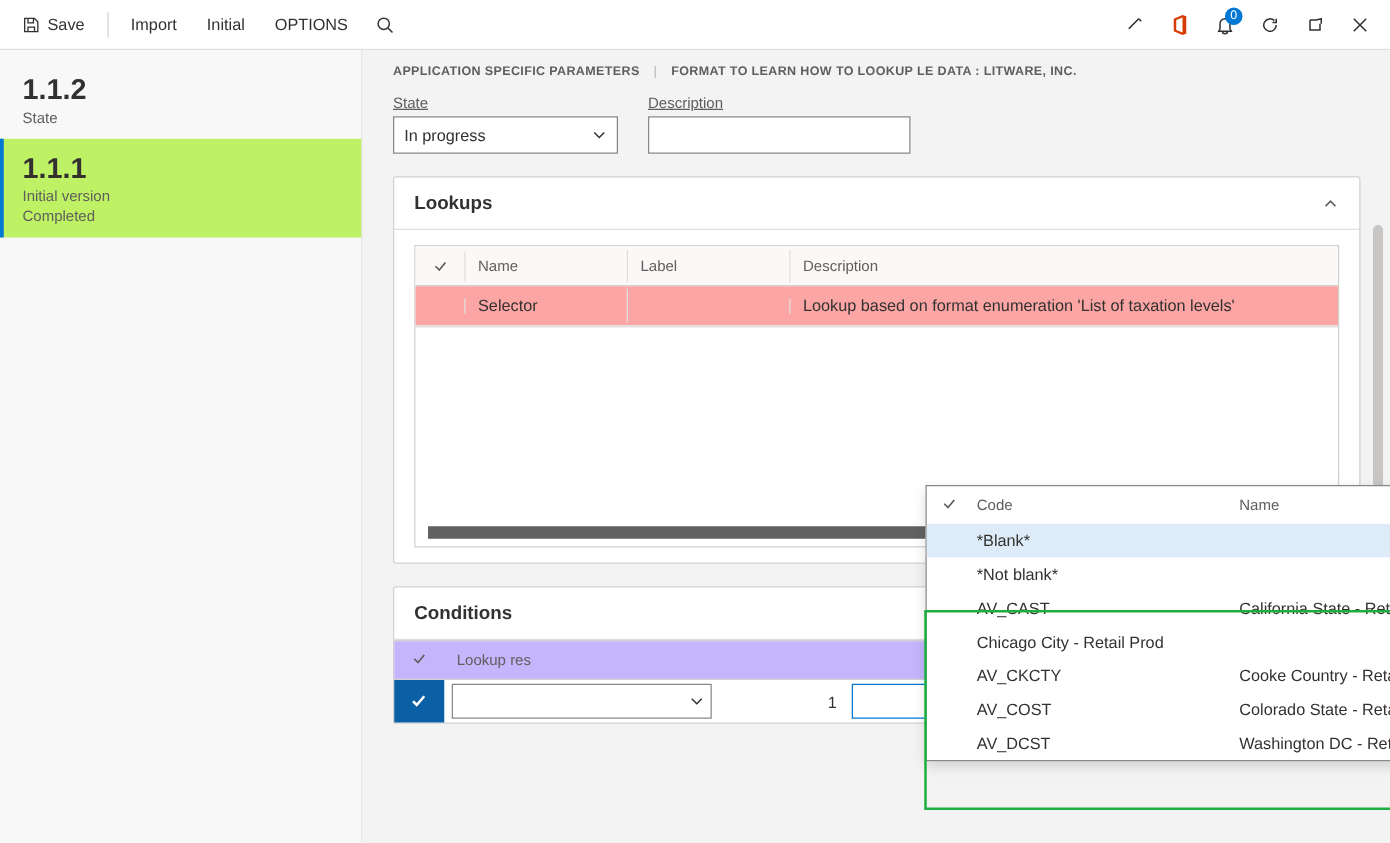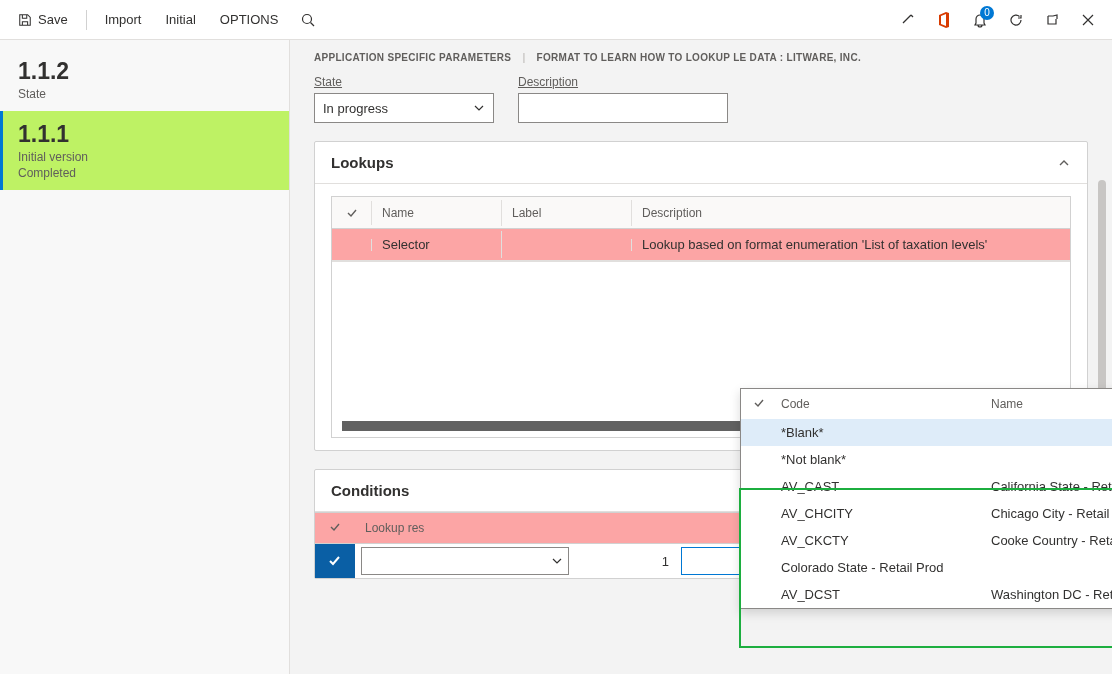--- a/index.html
+++ b/index.html
@@ -194,21 +194,21 @@
     color: #605e5c;
     font-size: 13px;
     display: flex;
     gap: 18px;
   }
   .cond-grid {
     border-top: 1px solid #d1d1d1;
   }
   .cond-header {
     display: flex;
-    background: #fca5a5;
+    background: #c4b5fd;
     color: #605e5c;
     font-size: 12px;
     border-bottom: 1px solid #d1d1d1;
   }
   .cond-header .cell { padding: 8px 10px; }
   .cond-row {
     display: flex;
     height: 34px;
   }
   .cond-row .cell {
@@ -500,30 +500,30 @@
         <div class="pcol-code">*Not blank*</div>
         <div class="pcol-name"></div>
       </div>
       <div class="popup-row">
         <div class="pcol-check"></div>
         <div class="pcol-code">AV_CAST</div>
         <div class="pcol-name">California State - Retail Prod</div>
       </div>
       <div class="popup-row">
         <div class="pcol-check"></div>
-        <div class="pcol-code">AV_CHCITY</div>
         <div class="pcol-name">Chicago City - Retail Prod</div>
       </div>
       <div class="popup-row">
         <div class="pcol-check"></div>
         <div class="pcol-code">AV_CKCTY</div>
         <div class="pcol-name">Cooke Country - Retail Prod</div>
       </div>
       <div class="popup-row">
         <div class="pcol-check"></div>
+        <div class="pcol-code">AV_COST</div>
         <div class="pcol-name">Colorado State - Retail Prod</div>
       </div>
       <div class="popup-row">
         <div class="pcol-check"></div>
         <div class="pcol-code">AV_DCST</div>
         <div class="pcol-name">Washington DC - Retail Prod</div>
       </div>
 
     </div>
 

